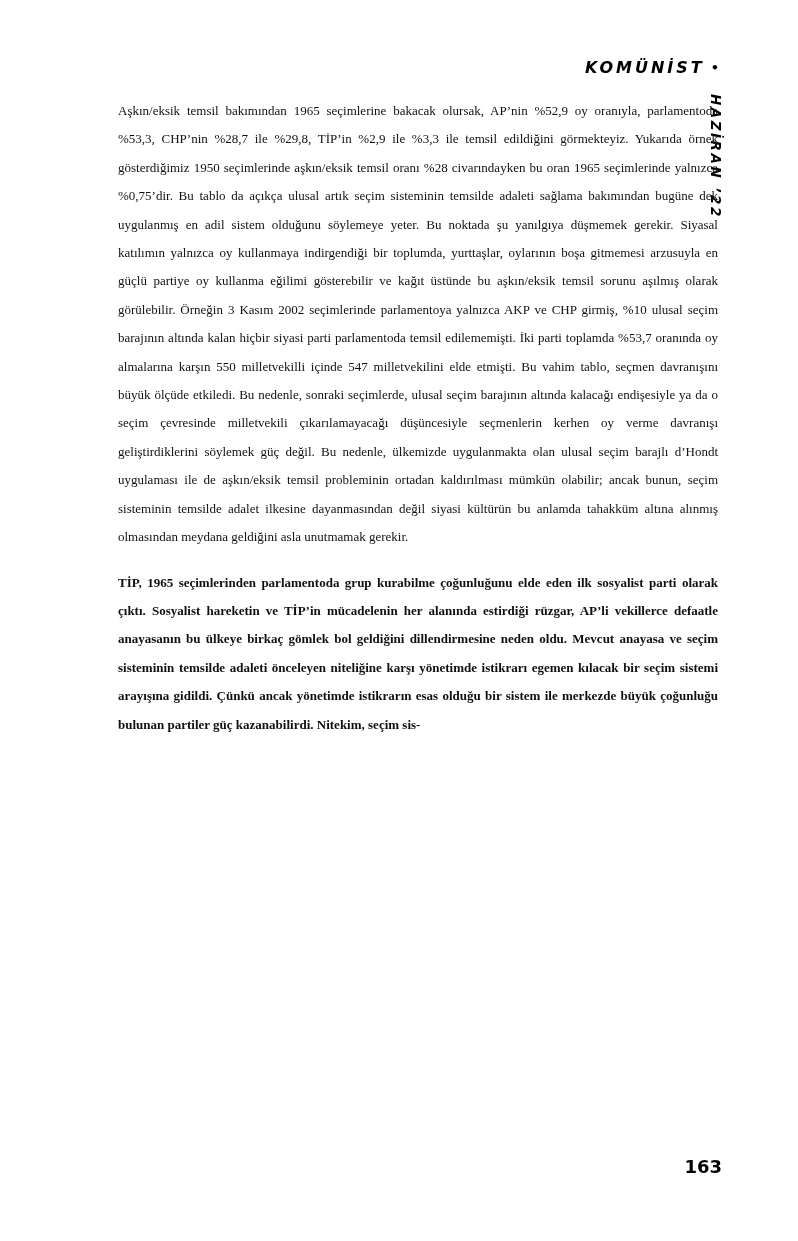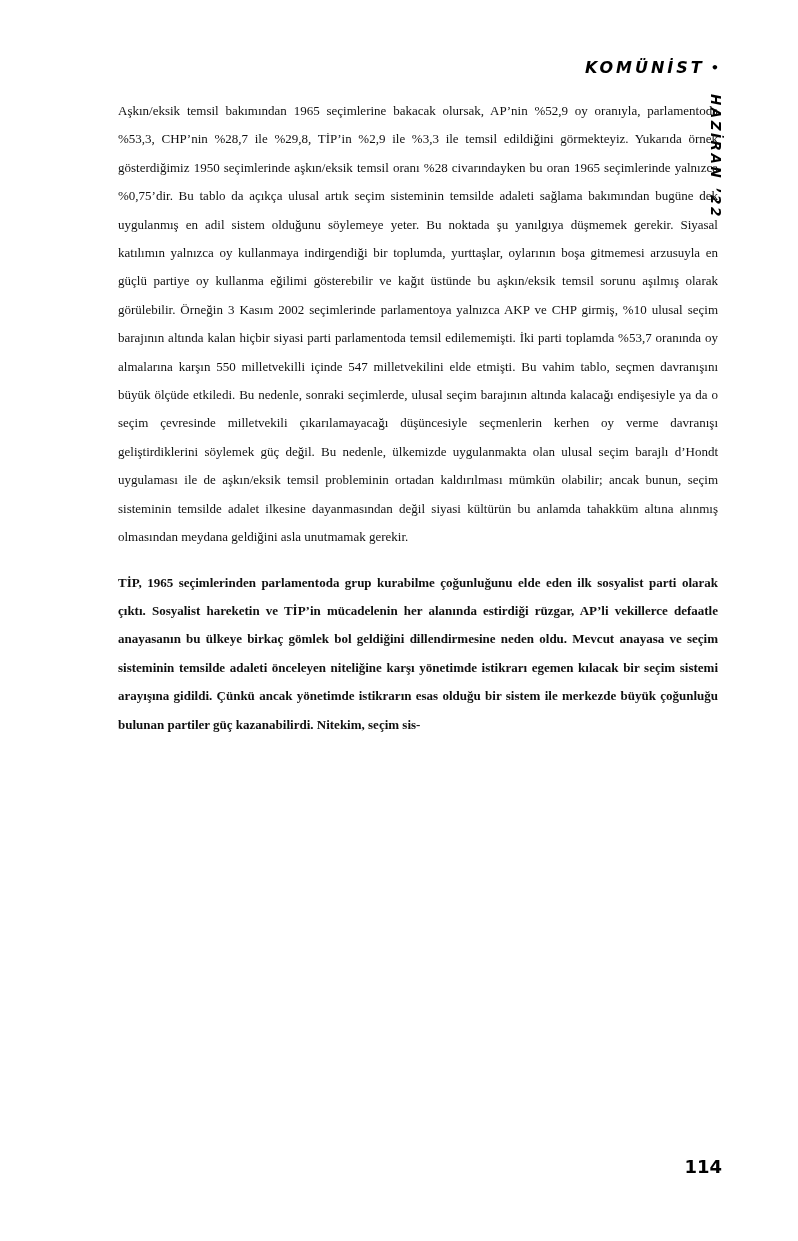--- a/index.html
+++ b/index.html
@@ -94,15 +94,15 @@
     <span>KOMÜNİST</span><span class="bullet">•</span>
   </div>
 
   <div class="issue-label">HAZİRAN ’22</div>
 
   <div class="content">
     <p>Aşkın/eksik temsil bakımından 1965 seçimlerine bakacak olursak, AP’nin %52,9 oy oranıyla, parlamentoda %53,3, CHP’nin %28,7 ile %29,8, TİP’in %2,9 ile %3,3 ile temsil edildiğini görmekteyiz. Yukarıda örnek gösterdiğimiz 1950 seçimlerinde aşkın/eksik temsil oranı %28 civarındayken bu oran 1965 seçimlerinde yalnızca %0,75’dir. Bu tablo da açıkça ulusal artık seçim sisteminin temsilde adaleti sağlama bakımından bugüne dek uygulanmış en adil sistem olduğunu söylemeye yeter. Bu noktada şu yanılgıya düşmemek gerekir. Siyasal katılımın yalnızca oy kullanmaya indirgendiği bir toplumda, yurttaşlar, oylarının boşa gitmemesi arzusuyla en güçlü partiye oy kullanma eğilimi gösterebilir ve kağıt üstünde bu aşkın/eksik temsil sorunu aşılmış olarak görülebilir. Örneğin 3 Kasım 2002 seçimlerinde parlamentoya yalnızca AKP ve CHP girmiş, %10 ulusal seçim barajının altında kalan hiçbir siyasi parti parlamentoda temsil edilememişti. İki parti toplamda %53,7 oranında oy almalarına karşın 550 milletvekilli içinde 547 milletvekilini elde etmişti. Bu vahim tablo, seçmen davranışını büyük ölçüde etkiledi. Bu nedenle, sonraki seçimlerde, ulusal seçim barajının altında kalacağı endişesiyle ya da o seçim çevresinde milletvekili çıkarılamayacağı düşüncesiyle seçmenlerin kerhen oy verme davranışı geliştirdiklerini söylemek güç değil. Bu nedenle, ülkemizde uygulanmakta olan ulusal seçim barajlı d’Hondt uygulaması ile de aşkın/eksik temsil probleminin ortadan kaldırılması mümkün olabilir; ancak bunun, seçim sisteminin temsilde adalet ilkesine dayanmasından değil siyasi kültürün bu anlamda tahakküm altına alınmış olmasından meydana geldiğini asla unutmamak gerekir.</p>
     <p>TİP, 1965 seçimlerinden parlamentoda grup kurabilme çoğunluğunu elde eden ilk sosyalist parti olarak çıktı. Sosyalist hareketin ve TİP’in mücadelenin her alanında estirdiği rüzgar, AP’li vekillerce defaatle anayasanın bu ülkeye birkaç gömlek bol geldiğini dillendirmesine neden oldu. Mevcut anayasa ve seçim sisteminin temsilde adaleti önceleyen niteliğine karşı yönetimde istikrarı egemen kılacak bir seçim sistemi arayışına gidildi. Çünkü ancak yönetimde istikrarın esas olduğu bir sistem ile merkezde büyük çoğunluğu bulunan partiler güç kazanabilirdi. Nitekim, seçim sis-</p>
   </div>
 
-  <div class="page-number">114</div>
+  <div class="page-number">163</div>
 
 </div>
 
 </body></html>

